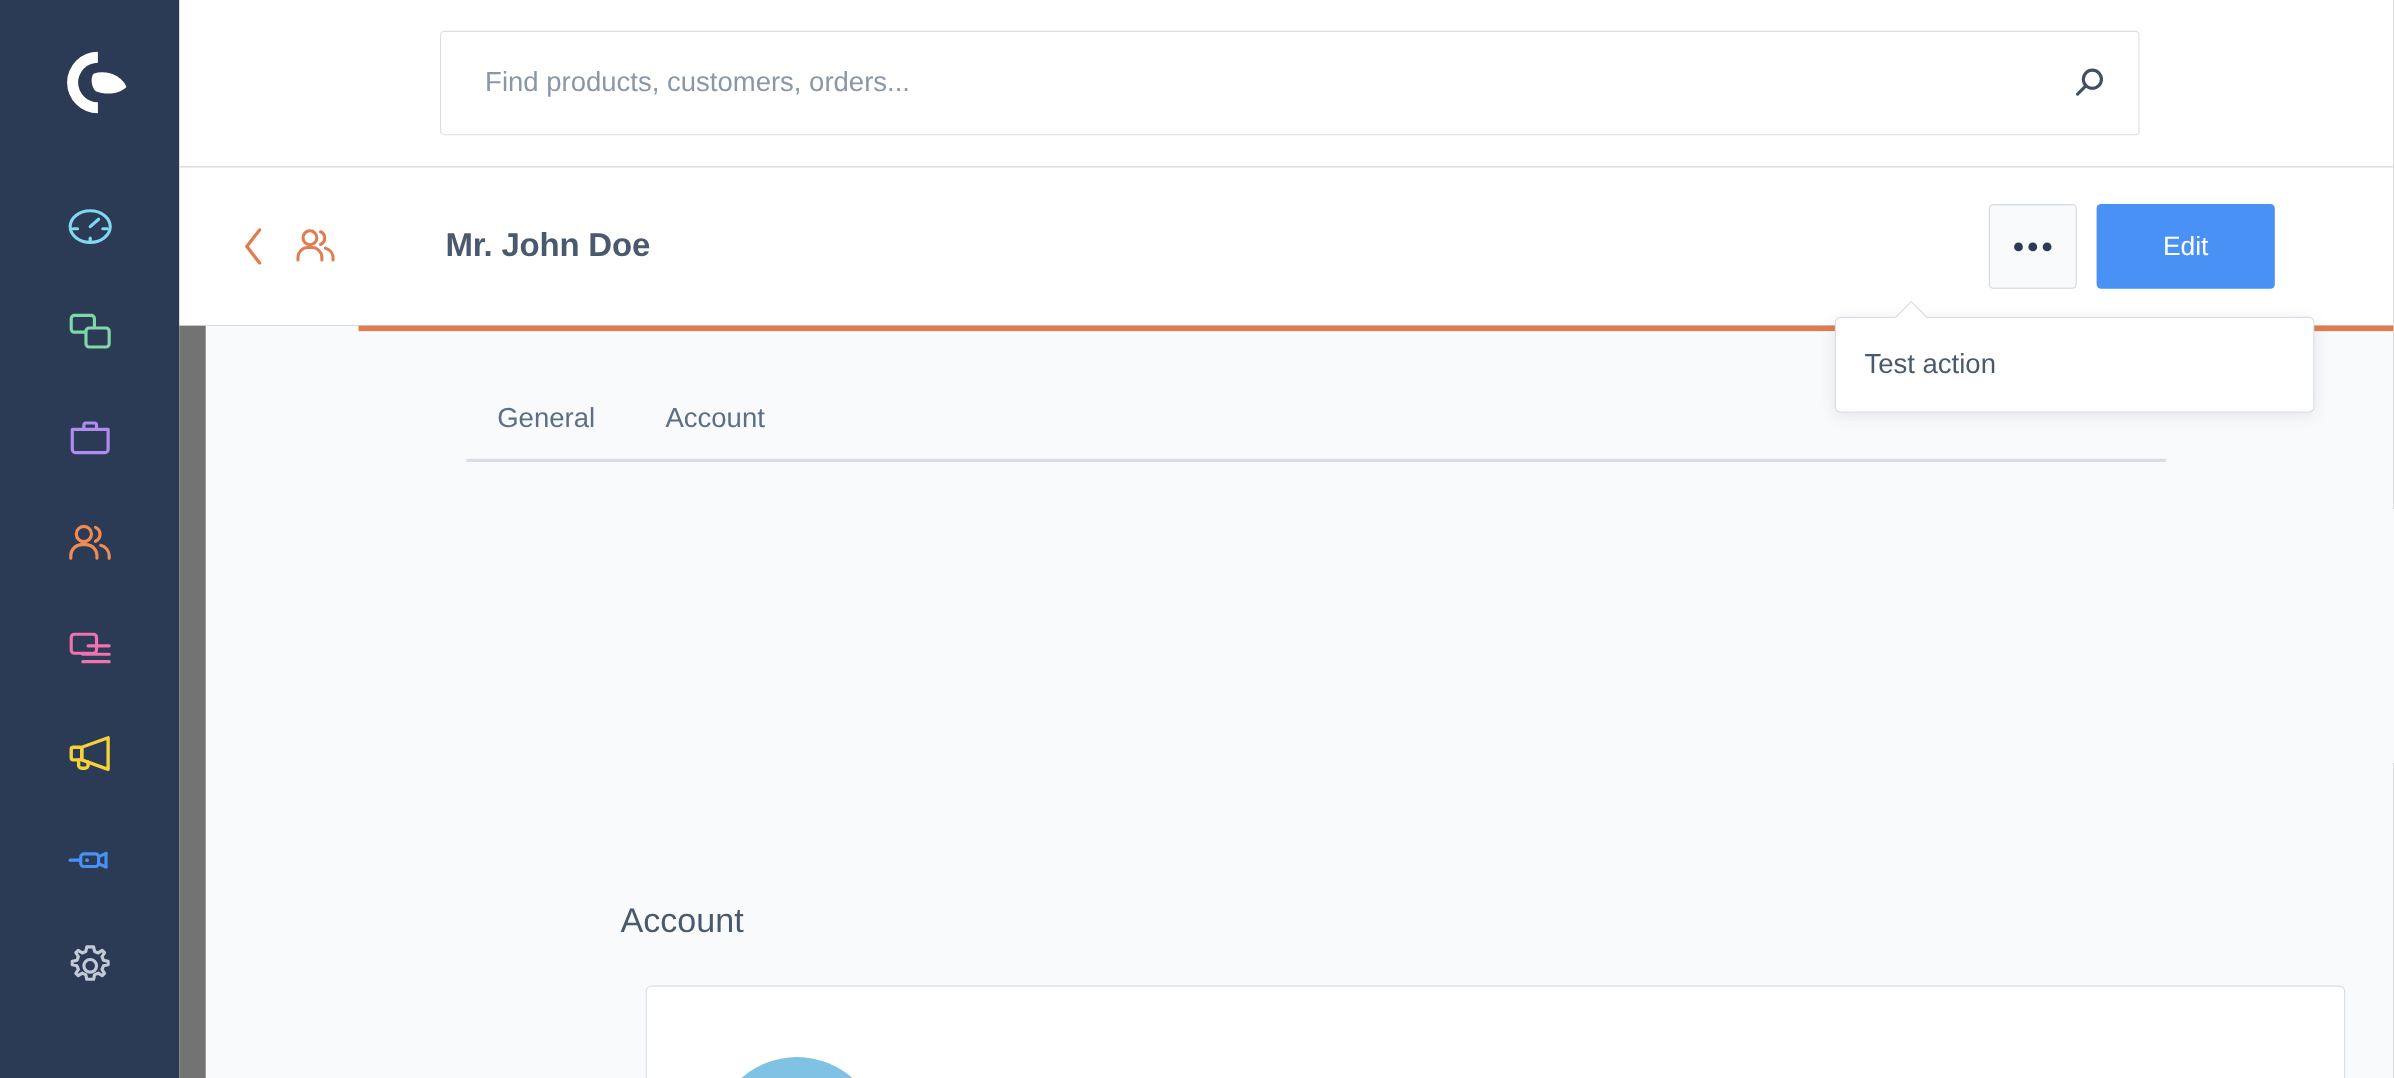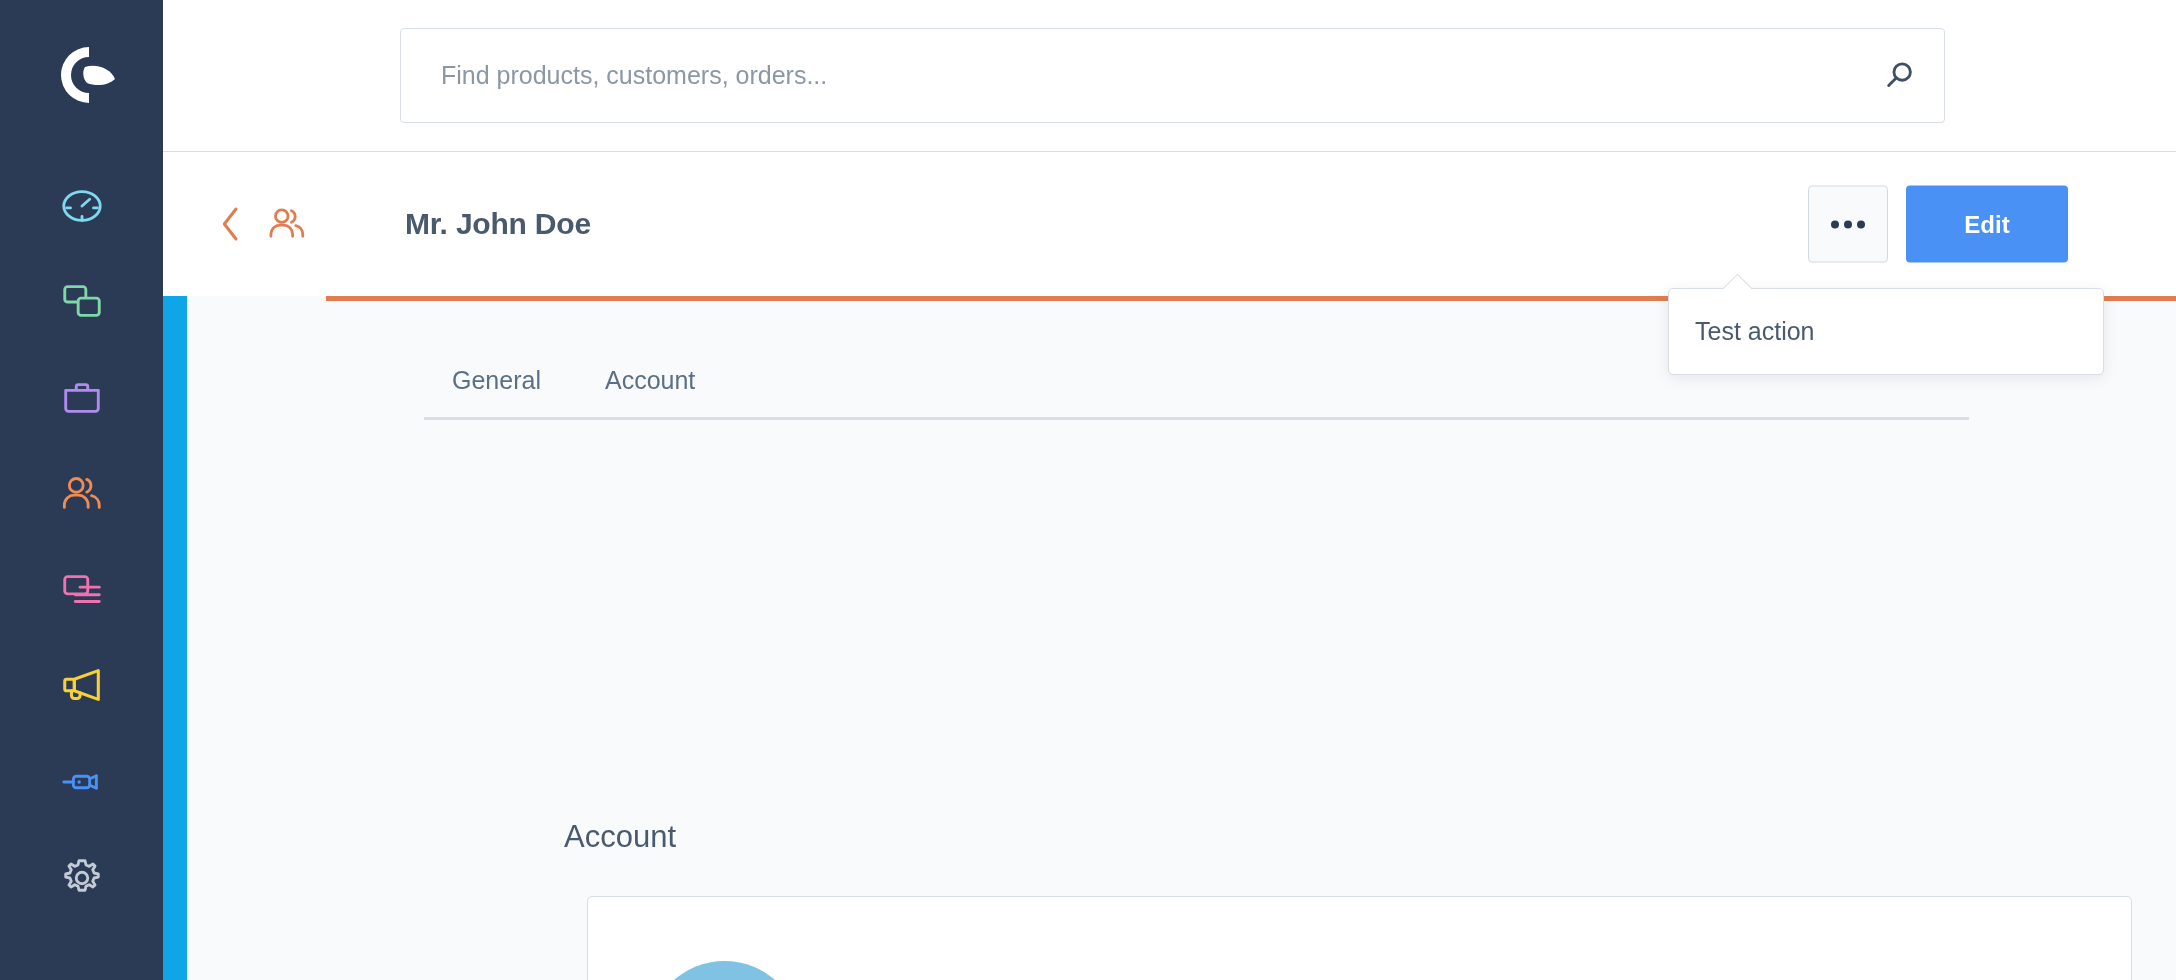--- a/index.html
+++ b/index.html
@@ -29,21 +29,21 @@
     display: flex; align-items: center; justify-content: center;
     cursor: pointer;
   }
   .nav-item svg { display: block; }
 
   
   .main {
     flex: 1 1 auto;
     height: 980px;
     position: relative;
-    background: #0ea5e9;
+    background: #737373;
     display: flex; flex-direction: column;
   }
 
   
   .topbar {
     height: 152px;
     background: #ffffff;
     border-bottom: 1px solid #d8dde6;
     display: flex; align-items: center;
     position: relative;
@@ -120,21 +120,21 @@
   }
   .btn-ghost .dot {
     width: 8px; height: 8px; border-radius: 50%;
     background: #2b3a55;
   }
   .btn-primary {
     min-width: 162px; height: 77px;
     background: #4a91f5;
     border: none; border-radius: 4px;
     color: #ffffff;
-    font-size: 24px; font-weight: bold;
+    font-size: 24px; font-weight: normal;
     font-family: "Liberation Sans", sans-serif;
     cursor: pointer;
     display: flex; align-items: center; justify-content: center;
   }
 
   
   .orange-rule {
     position: absolute;
     left: 163px; right: 0;
     top: 296px;

